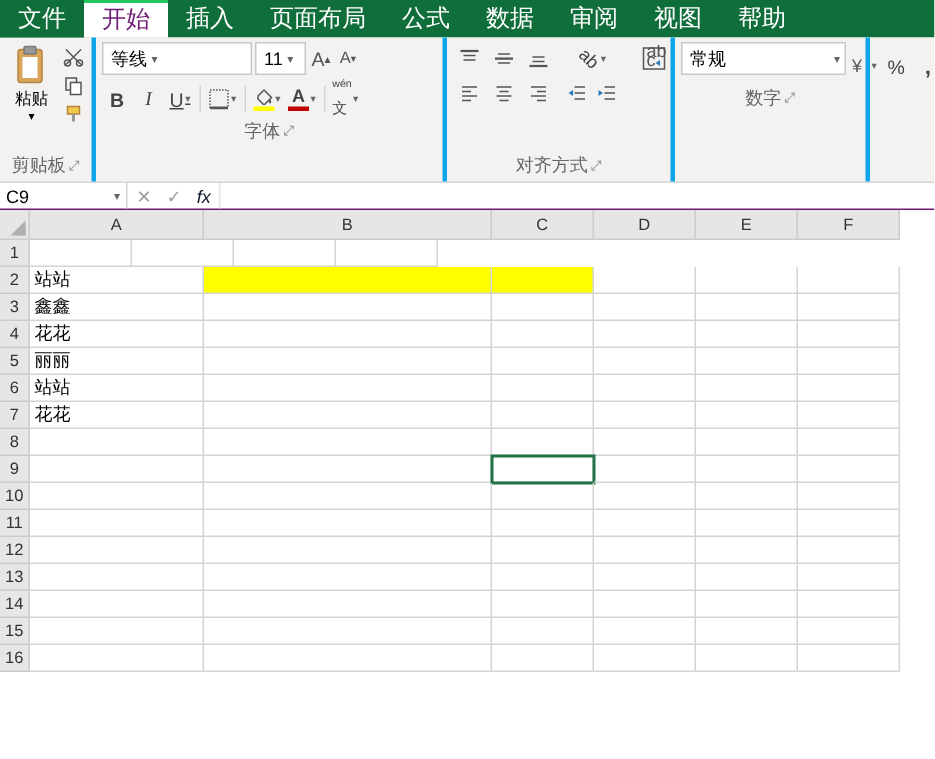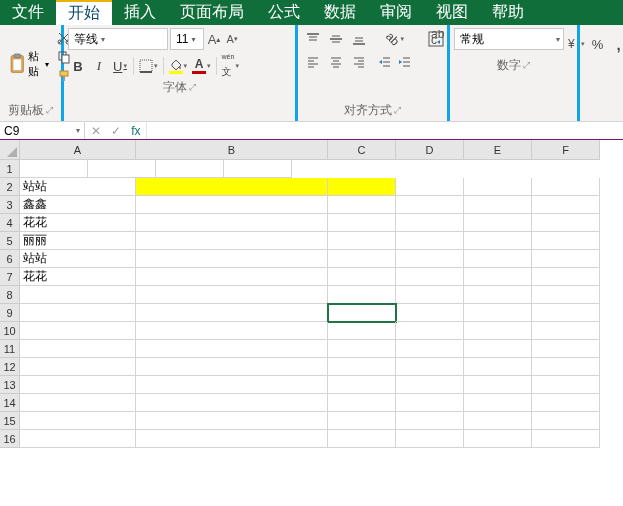--- a/index.html
+++ b/index.html
@@ -1,28 +1,28 @@
 <!DOCTYPE html>
 <html><head>
 <meta charset="utf-8">
 <style>
 *{box-sizing:border-box;margin:0;padding:0;font-family:"Microsoft YaHei",Arial,sans-serif;font-size:12px;user-select:none}
 body{background:#fff;width:623px;height:506px;overflow:hidden}
 .menubar{background:#0f6e3a;height:25px;display:flex;align-items:stretch;color:#fff}
 .menu-item{padding:0 12px;display:flex;align-items:center;cursor:pointer;font-size:16px}
 .menu-item.file{background:#0f6e3a}
-.menu-item.active{background:#fff;color:#0c4a6e;border-top:2px solid #eab308}
+.menu-item.active{background:#fff;color:#701a75;border-top:2px solid #22c55e}
 .tell-me{display:flex;align-items:center;gap:4px;padding:0 6px;color:#c8e6d4}
 .tell-me svg{width:12px;height:12px}
 .ribbon{background:#f3f2f1;height:97px;border-bottom:1px solid #d4d4d4;display:flex}
 .group{border-right:3px solid #0ea5e9;display:flex;flex-direction:column;padding:3px 4px 0}
 .group-body{flex:1;display:flex;gap:2px}
 .group-label{text-align:center;font-size:11px;color:#666;padding:2px 0;display:flex;justify-content:center;align-items:center;gap:2px}
 .group-label .launcher{font-size:9px;color:#888}
-.paste-btn{display:flex;flex-direction:row;align-items:center;padding:2px 4px}
+.paste-btn{display:flex;flex-direction:column;align-items:center;padding:2px 4px}
 .paste-btn svg{width:26px;height:28px}
 .small-stack{display:flex;flex-direction:column;gap:3px;padding-top:2px}
 .small-stack div{width:18px;height:16px;display:flex;align-items:center;justify-content:center}
 .font-top{display:flex;align-items:center;gap:2px}
 .combo{background:#fff;border:1px solid #c8c8c8;height:22px;display:flex;align-items:center;padding:0 3px 0 5px;gap:3px}
 .combo .dd{font-size:8px;color:#666}
 .font-name{width:100px}
 .font-size{width:34px}
 .ab{width:16px;height:22px;display:flex;align-items:center;justify-content:center;color:#555}
 .font-bot{display:flex;align-items:center;gap:1px;margin-top:5px}
@@ -37,21 +37,21 @@
 .align-grid{display:grid;grid-template-columns:repeat(3,22px);grid-auto-rows:22px;gap:1px}
 .align-extra{display:flex;flex-direction:column;gap:1px;margin-left:3px}
 .wrap-btn{display:flex;flex-direction:column;align-items:center;padding:2px 4px}
 .num-top{display:flex;gap:2px}
 .num-format{width:110px}
 .num-bot{display:flex;gap:1px;margin-top:5px}
 .namebox-row{height:18px;border-bottom:1px solid #701a75;display:flex;align-items:stretch;background:#fff}
 .namebox{width:85px;border-right:1px solid #d4d4d4;display:flex;align-items:center;padding:0 4px;gap:4px}
 .namebox .dd{font-size:8px;color:#666;margin-left:auto}
 .fx-btns{display:flex;align-items:center;padding:0 6px;gap:10px;color:#a0a0a0;border-right:1px solid #e5e5e5}
-.fx-btns .fx{color:#0f766e}
+.fx-btns .fx{font-style:italic;color:#0f172a}
 .formula-input{flex:1;padding:0 6px;display:flex;align-items:center}
 .sheet{display:flex;height:360px}
 .rowhdrs{display:flex;flex-direction:column}
 .corner{width:20px;height:20px;background:#e6e6e6;border-right:1px solid #ccc;border-bottom:1px solid #ccc;position:relative}
 .corner::after{content:"";position:absolute;right:2px;bottom:2px;border:5px solid transparent;border-right-color:#b0b0b0;border-bottom-color:#b0b0b0}
 .rh{width:20px;height:18px;background:#e6e6e6;border-right:1px solid #ccc;border-bottom:1px solid #ccc;display:flex;align-items:center;justify-content:center;color:#333;font-size:11px}
 .gridwrap{flex:1;overflow:hidden}
 .colhdrs{display:flex;height:20px}
 .ch{background:#e6e6e6;border-right:1px solid #ccc;border-bottom:1px solid #ccc;display:flex;align-items:center;justify-content:center;color:#333;font-size:11px}
 .cA{width:116px}.cB{width:192px}.cC,.cD,.cE,.cF{width:68px}

